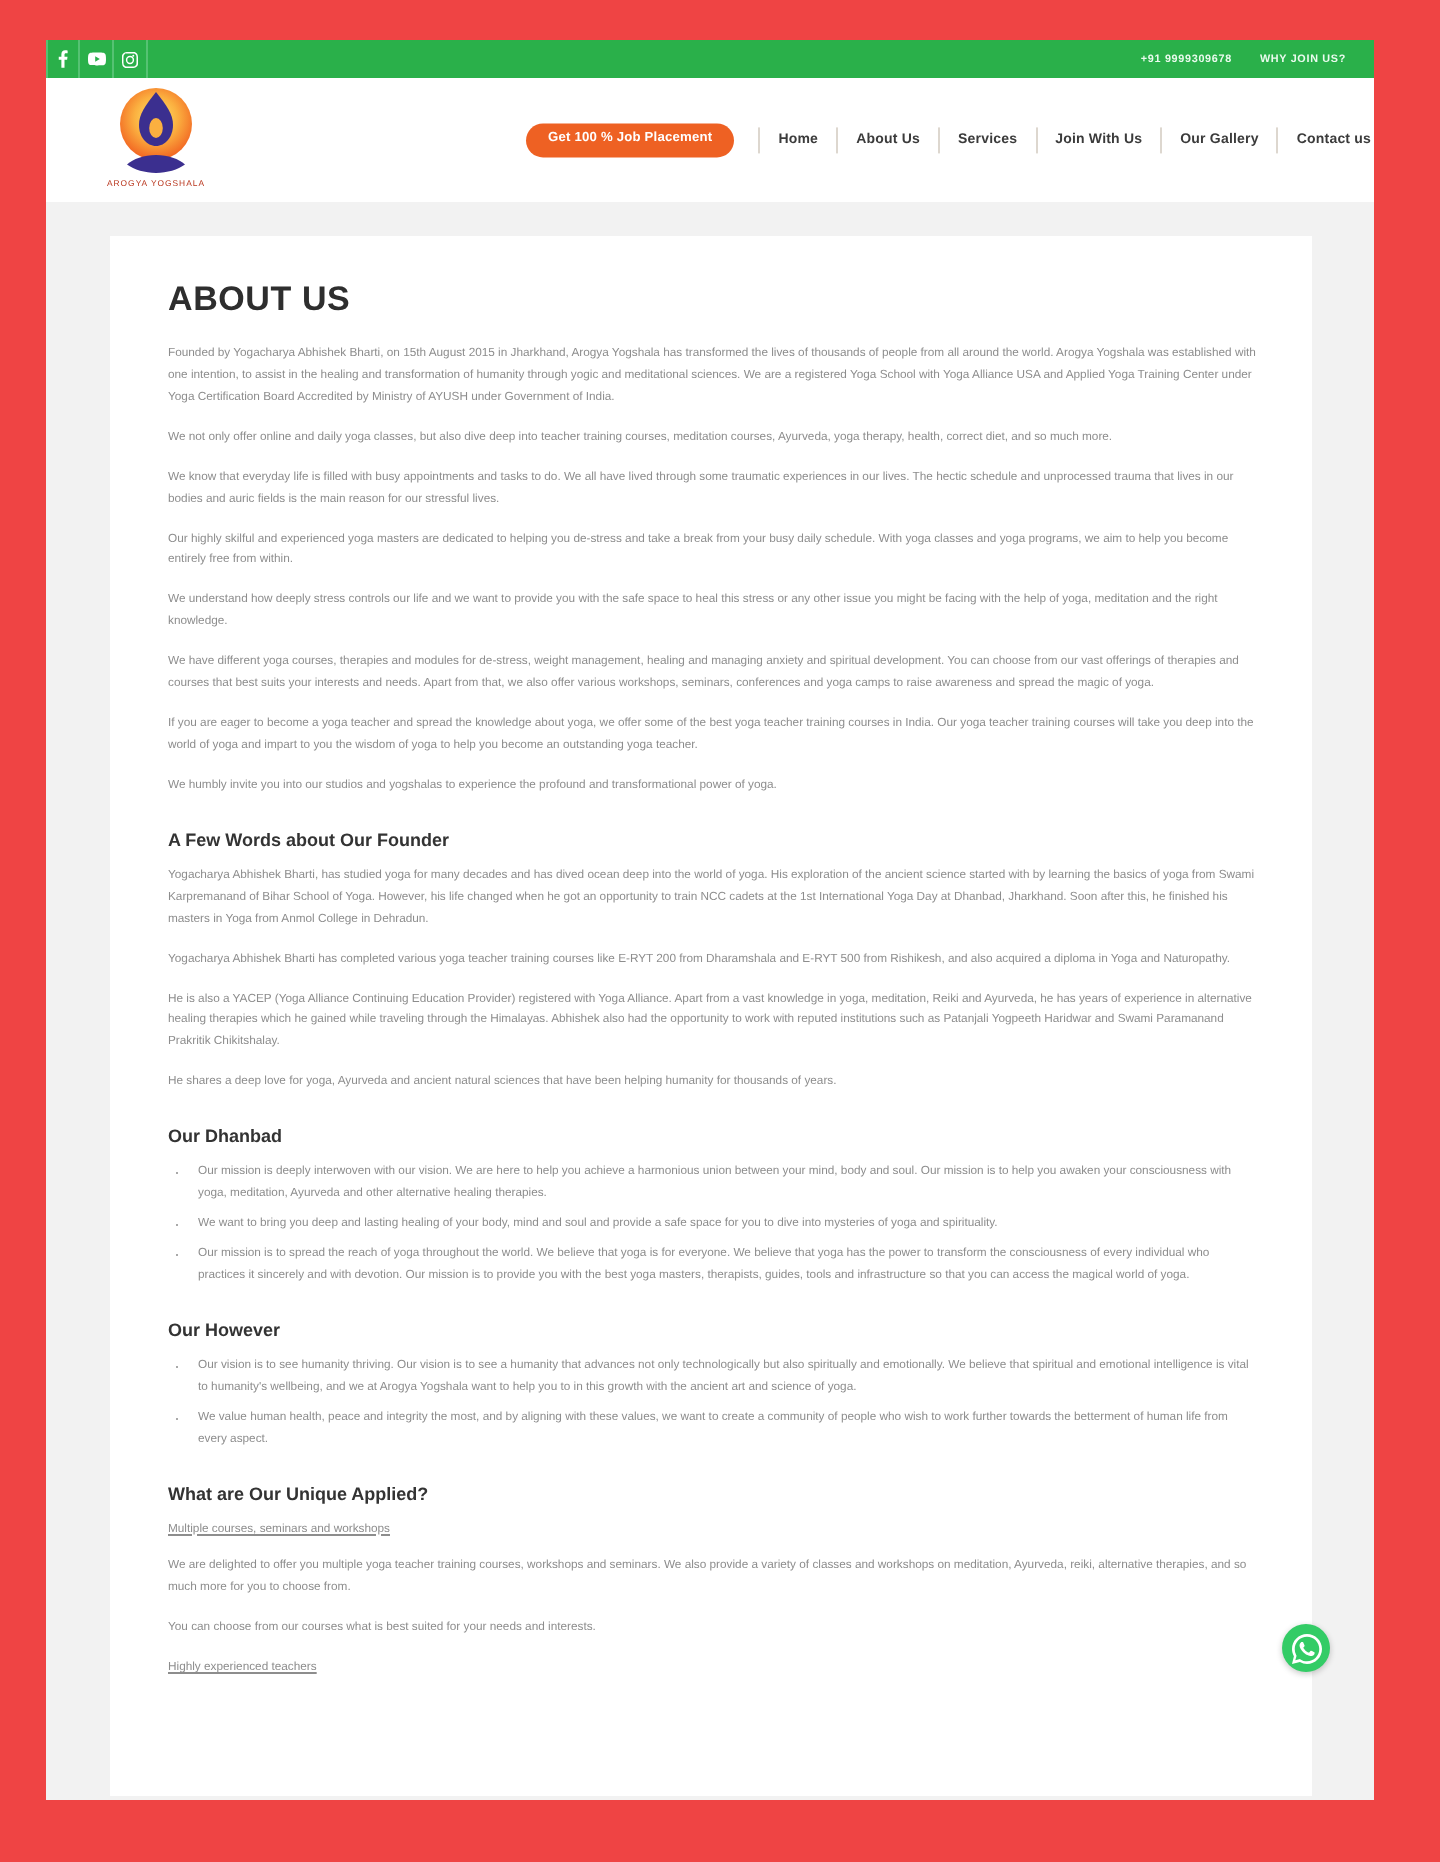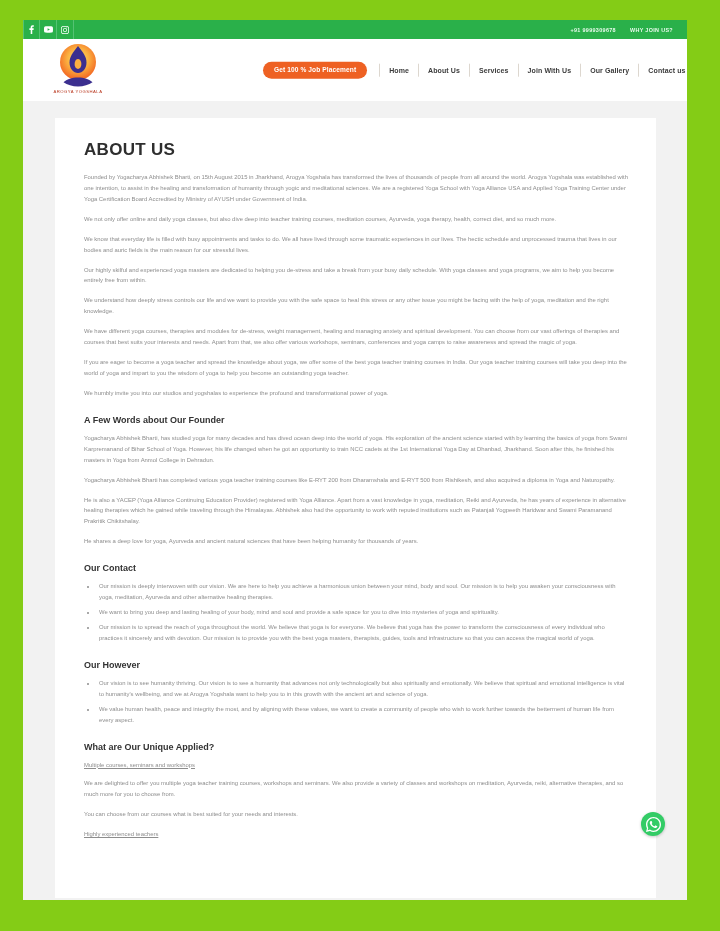--- a/index.html
+++ b/index.html
@@ -5,21 +5,21 @@
   * { margin:0; padding:0; box-sizing:border-box; }
   html, body {
     width:720px; height:931px;
     background:#ffffff;
     font-family:"Liberation Sans", sans-serif;
     overflow:hidden;
   }
   .page-wrap {
     position:relative;
     width:720px; height:931px;
-    background:#84cc16;
+    background:#ef4444;
   }
   
   .site {
     position:absolute;
     left:23px; top:20px;
     width:664px; height:880px;
     background:#f2f2f2;
     overflow:hidden;
   }
 
@@ -250,21 +250,21 @@
         <p class="body-p">We have different yoga courses, therapies and modules for de-stress, weight management, healing and managing anxiety and spiritual development. You can choose from our vast offerings of therapies and courses that best suits your interests and needs. Apart from that, we also offer various workshops, seminars, conferences and yoga camps to raise awareness and spread the magic of yoga.</p>
         <p class="body-p">If you are eager to become a yoga teacher and spread the knowledge about yoga, we offer some of the best yoga teacher training courses in India. Our yoga teacher training courses will take you deep into the world of yoga and impart to you the wisdom of yoga to help you become an outstanding yoga teacher.</p>
         <p class="body-p">We humbly invite you into our studios and yogshalas to experience the profound and transformational power of yoga.</p>
 
         <h2 class="sec-title">A Few Words about Our Founder</h2>
         <p class="body-p">Yogacharya Abhishek Bharti, has studied yoga for many decades and has dived ocean deep into the world of yoga. His exploration of the ancient science started with by learning the basics of yoga from Swami Karpremanand of Bihar School of Yoga. However, his life changed when he got an opportunity to train NCC cadets at the 1st International Yoga Day at Dhanbad, Jharkhand. Soon after this, he finished his masters in Yoga from Anmol College in Dehradun.</p>
         <p class="body-p">Yogacharya Abhishek Bharti has completed various yoga teacher training courses like E-RYT 200 from Dharamshala and E-RYT 500 from Rishikesh, and also acquired a diploma in Yoga and Naturopathy.</p>
         <p class="body-p">He is also a YACEP (Yoga Alliance Continuing Education Provider) registered with Yoga Alliance. Apart from a vast knowledge in yoga, meditation, Reiki and Ayurveda, he has years of experience in alternative healing therapies which he gained while traveling through the Himalayas. Abhishek also had the opportunity to work with reputed institutions such as Patanjali Yogpeeth Haridwar and Swami Paramanand Prakritik Chikitshalay.</p>
         <p class="body-p">He shares a deep love for yoga, Ayurveda and ancient natural sciences that have been helping humanity for thousands of years.</p>
 
-        <h2 class="sec-title">Our Contact</h2>
+        <h2 class="sec-title">Our Dhanbad</h2>
         <ul class="body-list">
           <li>Our mission is deeply interwoven with our vision. We are here to help you achieve a harmonious union between your mind, body and soul. Our mission is to help you awaken your consciousness with yoga, meditation, Ayurveda and other alternative healing therapies.</li>
           <li>We want to bring you deep and lasting healing of your body, mind and soul and provide a safe space for you to dive into mysteries of yoga and spirituality.</li>
           <li>Our mission is to spread the reach of yoga throughout the world. We believe that yoga is for everyone. We believe that yoga has the power to transform the consciousness of every individual who practices it sincerely and with devotion. Our mission is to provide you with the best yoga masters, therapists, guides, tools and infrastructure so that you can access the magical world of yoga.</li>
         </ul>
 
         <h2 class="sec-title">Our However</h2>
         <ul class="body-list">
           <li>Our vision is to see humanity thriving. Our vision is to see a humanity that advances not only technologically but also spiritually and emotionally. We believe that spiritual and emotional intelligence is vital to humanity's wellbeing, and we at Arogya Yogshala want to help you to in this growth with the ancient art and science of yoga.</li>
           <li>We value human health, peace and integrity the most, and by aligning with these values, we want to create a community of people who wish to work further towards the betterment of human life from every aspect.</li>

